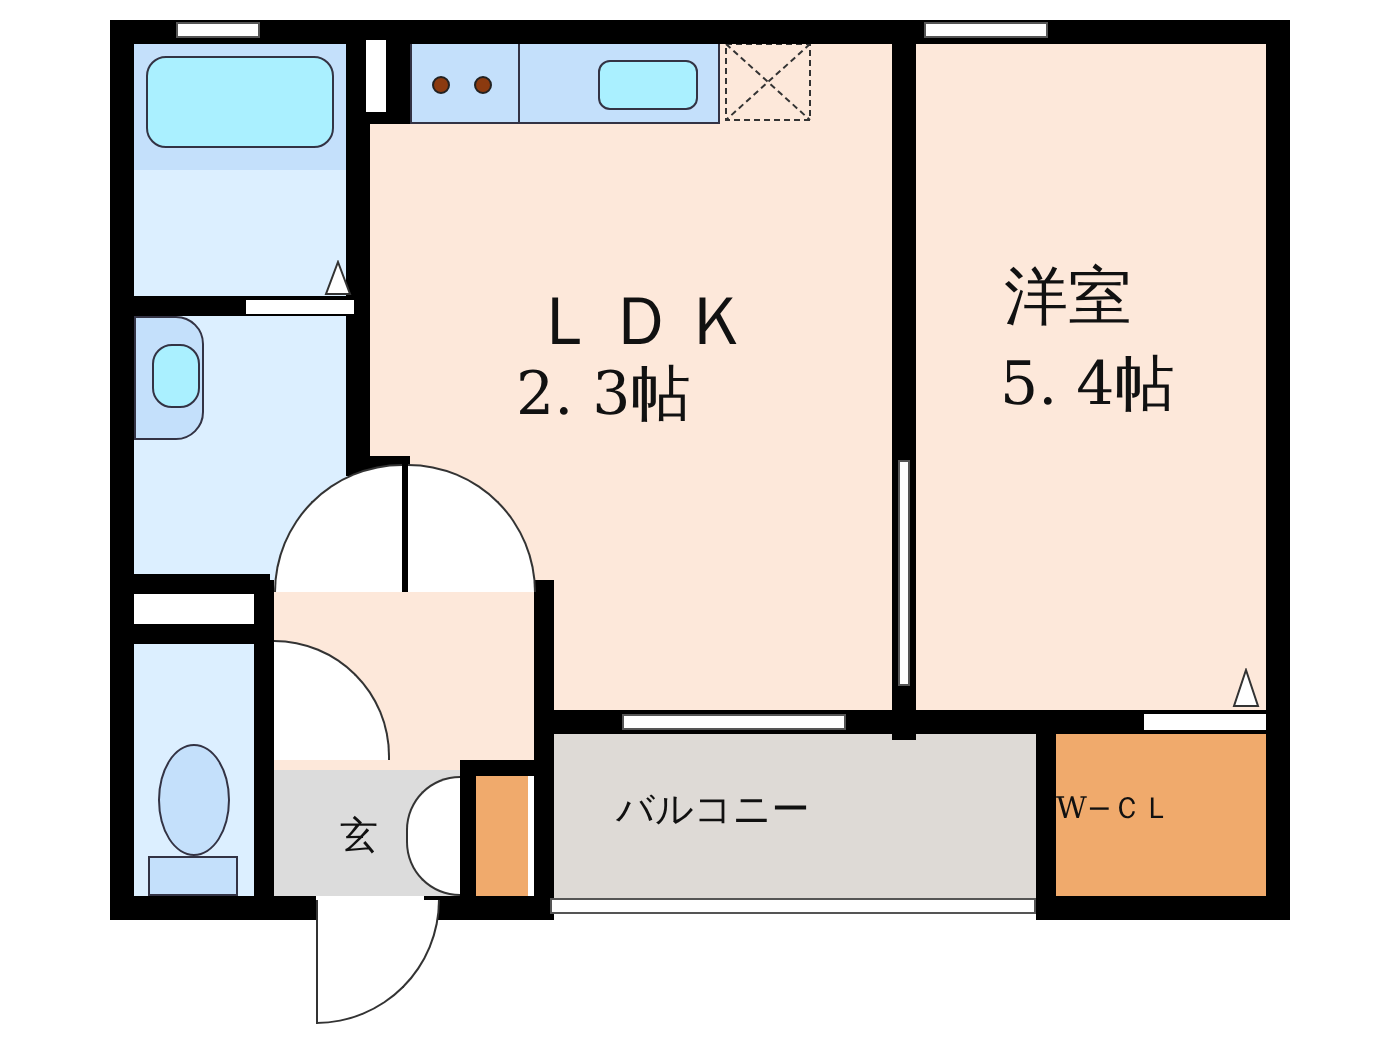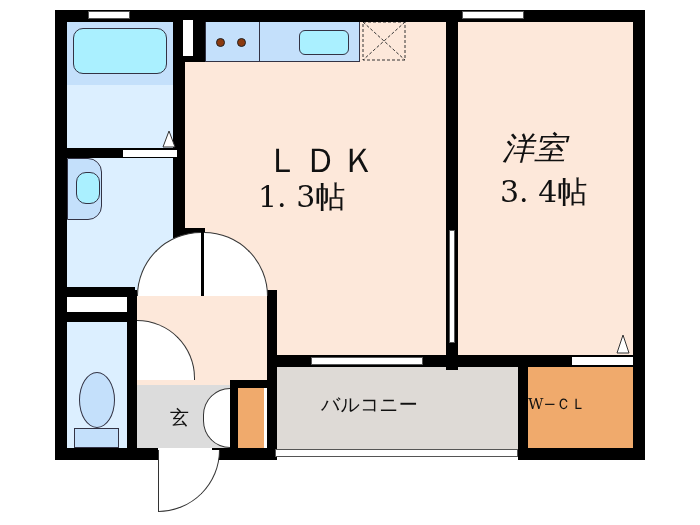--- a/index.html
+++ b/index.html
@@ -88,18 +88,18 @@
   </svg>
 
 <div class="door-arc" style="left:137px;top:232px;width:64px;height:64px;border-radius:64px 0 0 0;border-right:none;border-bottom:none;"></div>
 <div class="door-arc" style="left:204px;top:232px;width:64px;height:64px;border-radius:0 64px 0 0;border-left:none;border-bottom:none;"></div>
 <div class="door-arc" style="left:137px;top:320px;width:58px;height:60px;border-radius:0 60px 0 0;border-left:none;border-bottom:none;"></div>
 <div class="door-arc" style="left:203px;top:388px;width:27px;height:30px;border-radius:30px 0 0 0;border-right:none;border-bottom:none;background:#fff;"></div>
 <div class="door-arc" style="left:203px;top:418px;width:27px;height:30px;border-radius:0 0 0 30px;border-right:none;border-top:none;background:#fff;"></div>
 <div class="door-arc" style="left:158px;top:450px;width:62px;height:62px;border-radius:0 0 62px 0;border-top:none;border-left:1.5px solid #333;"></div>
 
 <div class="label" style="left:266px;top:138px;font-size:34px;letter-spacing:4px;">ＬＤＫ</div>
-<div class="label" style="left:258px;top:177px;font-size:30px;">1. 3帖</div>
-<div class="label" style="left:502px;top:127px;font-size:32px;font-style:italic;">洋室</div>
-<div class="label" style="left:500px;top:172px;font-size:30px;">3. 4帖</div>
-<div class="label" style="left:321px;top:392px;font-size:19px;">バルコニー</div>
+<div class="label" style="left:258px;top:177px;font-size:30px;">2. 3帖</div>
+<div class="label" style="left:502px;top:127px;font-size:32px;">洋室</div>
+<div class="label" style="left:500px;top:172px;font-size:30px;">5. 4帖</div>
+<div class="label" style="left:308px;top:392px;font-size:19px;">バルコニー</div>
 <div class="label" style="left:528px;top:395px;font-size:15px;">W−ＣＬ</div>
 <div class="label" style="left:170px;top:405px;font-size:19px;">玄</div>
 
 </body></html>

